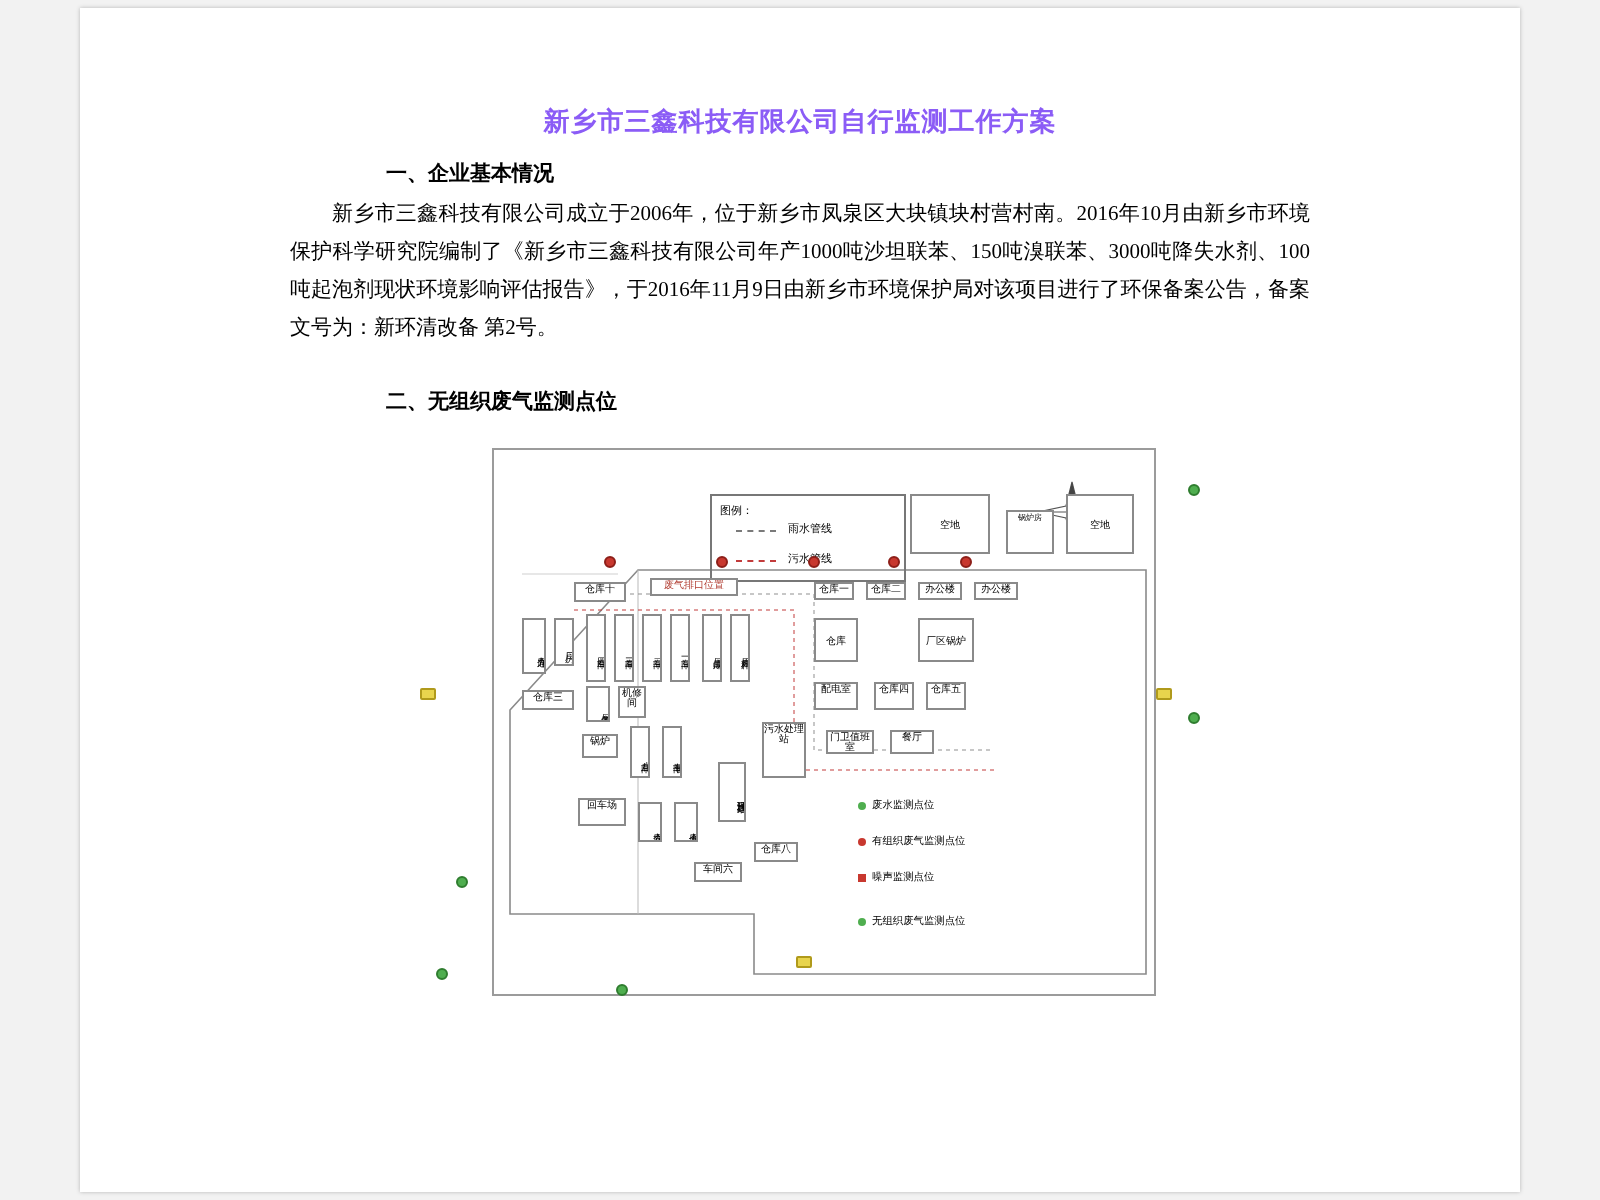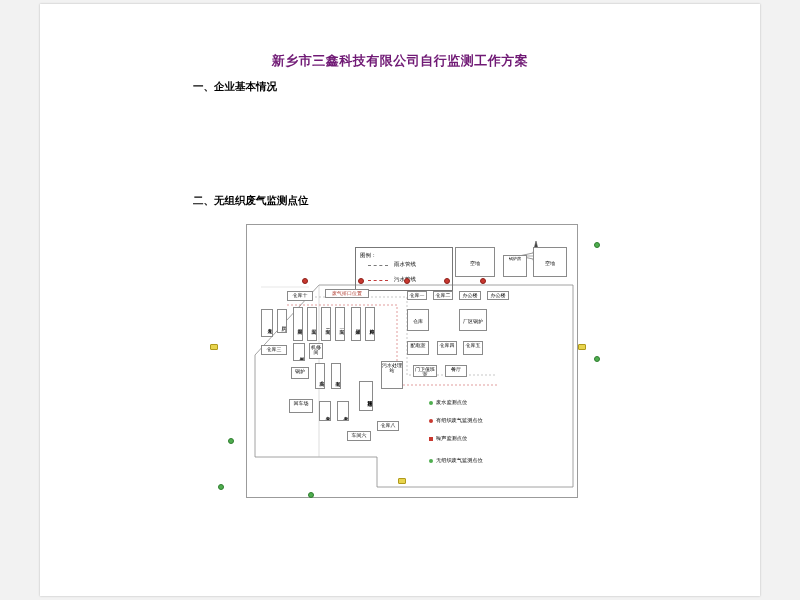--- a/index.html
+++ b/index.html
@@ -17,21 +17,21 @@
     box-shadow:0 0 2px rgba(0,0,0,.25);
     overflow:hidden;
   }
   .doc-title{
     position:absolute;
     left:0;top:48px;width:100%;
     text-align:center;
     font-size:13px;
     font-weight:bold;
     letter-spacing:.5px;
-    color:#701a75;
+    color:#8b5cf6;
   }
   .heading{
     position:absolute;
     font-size:10.5px;
     font-weight:bold;
     color:#000;
     margin-left:48px;
   }
   .h1{left:105px;top:76px;}
   .h2{left:105px;top:190px;}
@@ -119,20 +119,21 @@
 </style>
 </head>
 <body>
 
 <div class="page">
 
   <div class="doc-title">新乡市三鑫科技有限公司自行监测工作方案</div>
 
   <div class="heading h1">一、企业基本情况</div>
 
+  <div class="para">新乡市三鑫科技有限公司成立于2006年，位于新乡市凤泉区大块镇块村营村南。2016年10月由新乡市环境保护科学研究院编制了《新乡市三鑫科技有限公司年产1000吨沙坦联苯、150吨溴联苯、3000吨降失水剂、100吨起泡剂现状环境影响评估报告》，于2016年11月9日由新乡市环境保护局对该项目进行了环保备案公告，备案文号为：新环清改备 第2号。</div>
 
   <div class="heading h2">二、无组织废气监测点位</div>
 
   <div class="diagram">
 
     <div class="diagram-frame">
 
       <svg class="compass" viewBox="0 0 46 34">
         <polygon points="23,2 26,14 40,17 26,20 23,32 20,20 6,17 20,14" fill="#ffffff" stroke="#555" stroke-width="0.6"></polygon>
         <polygon points="23,2 26,14 23,17 20,14" fill="#444"></polygon>

